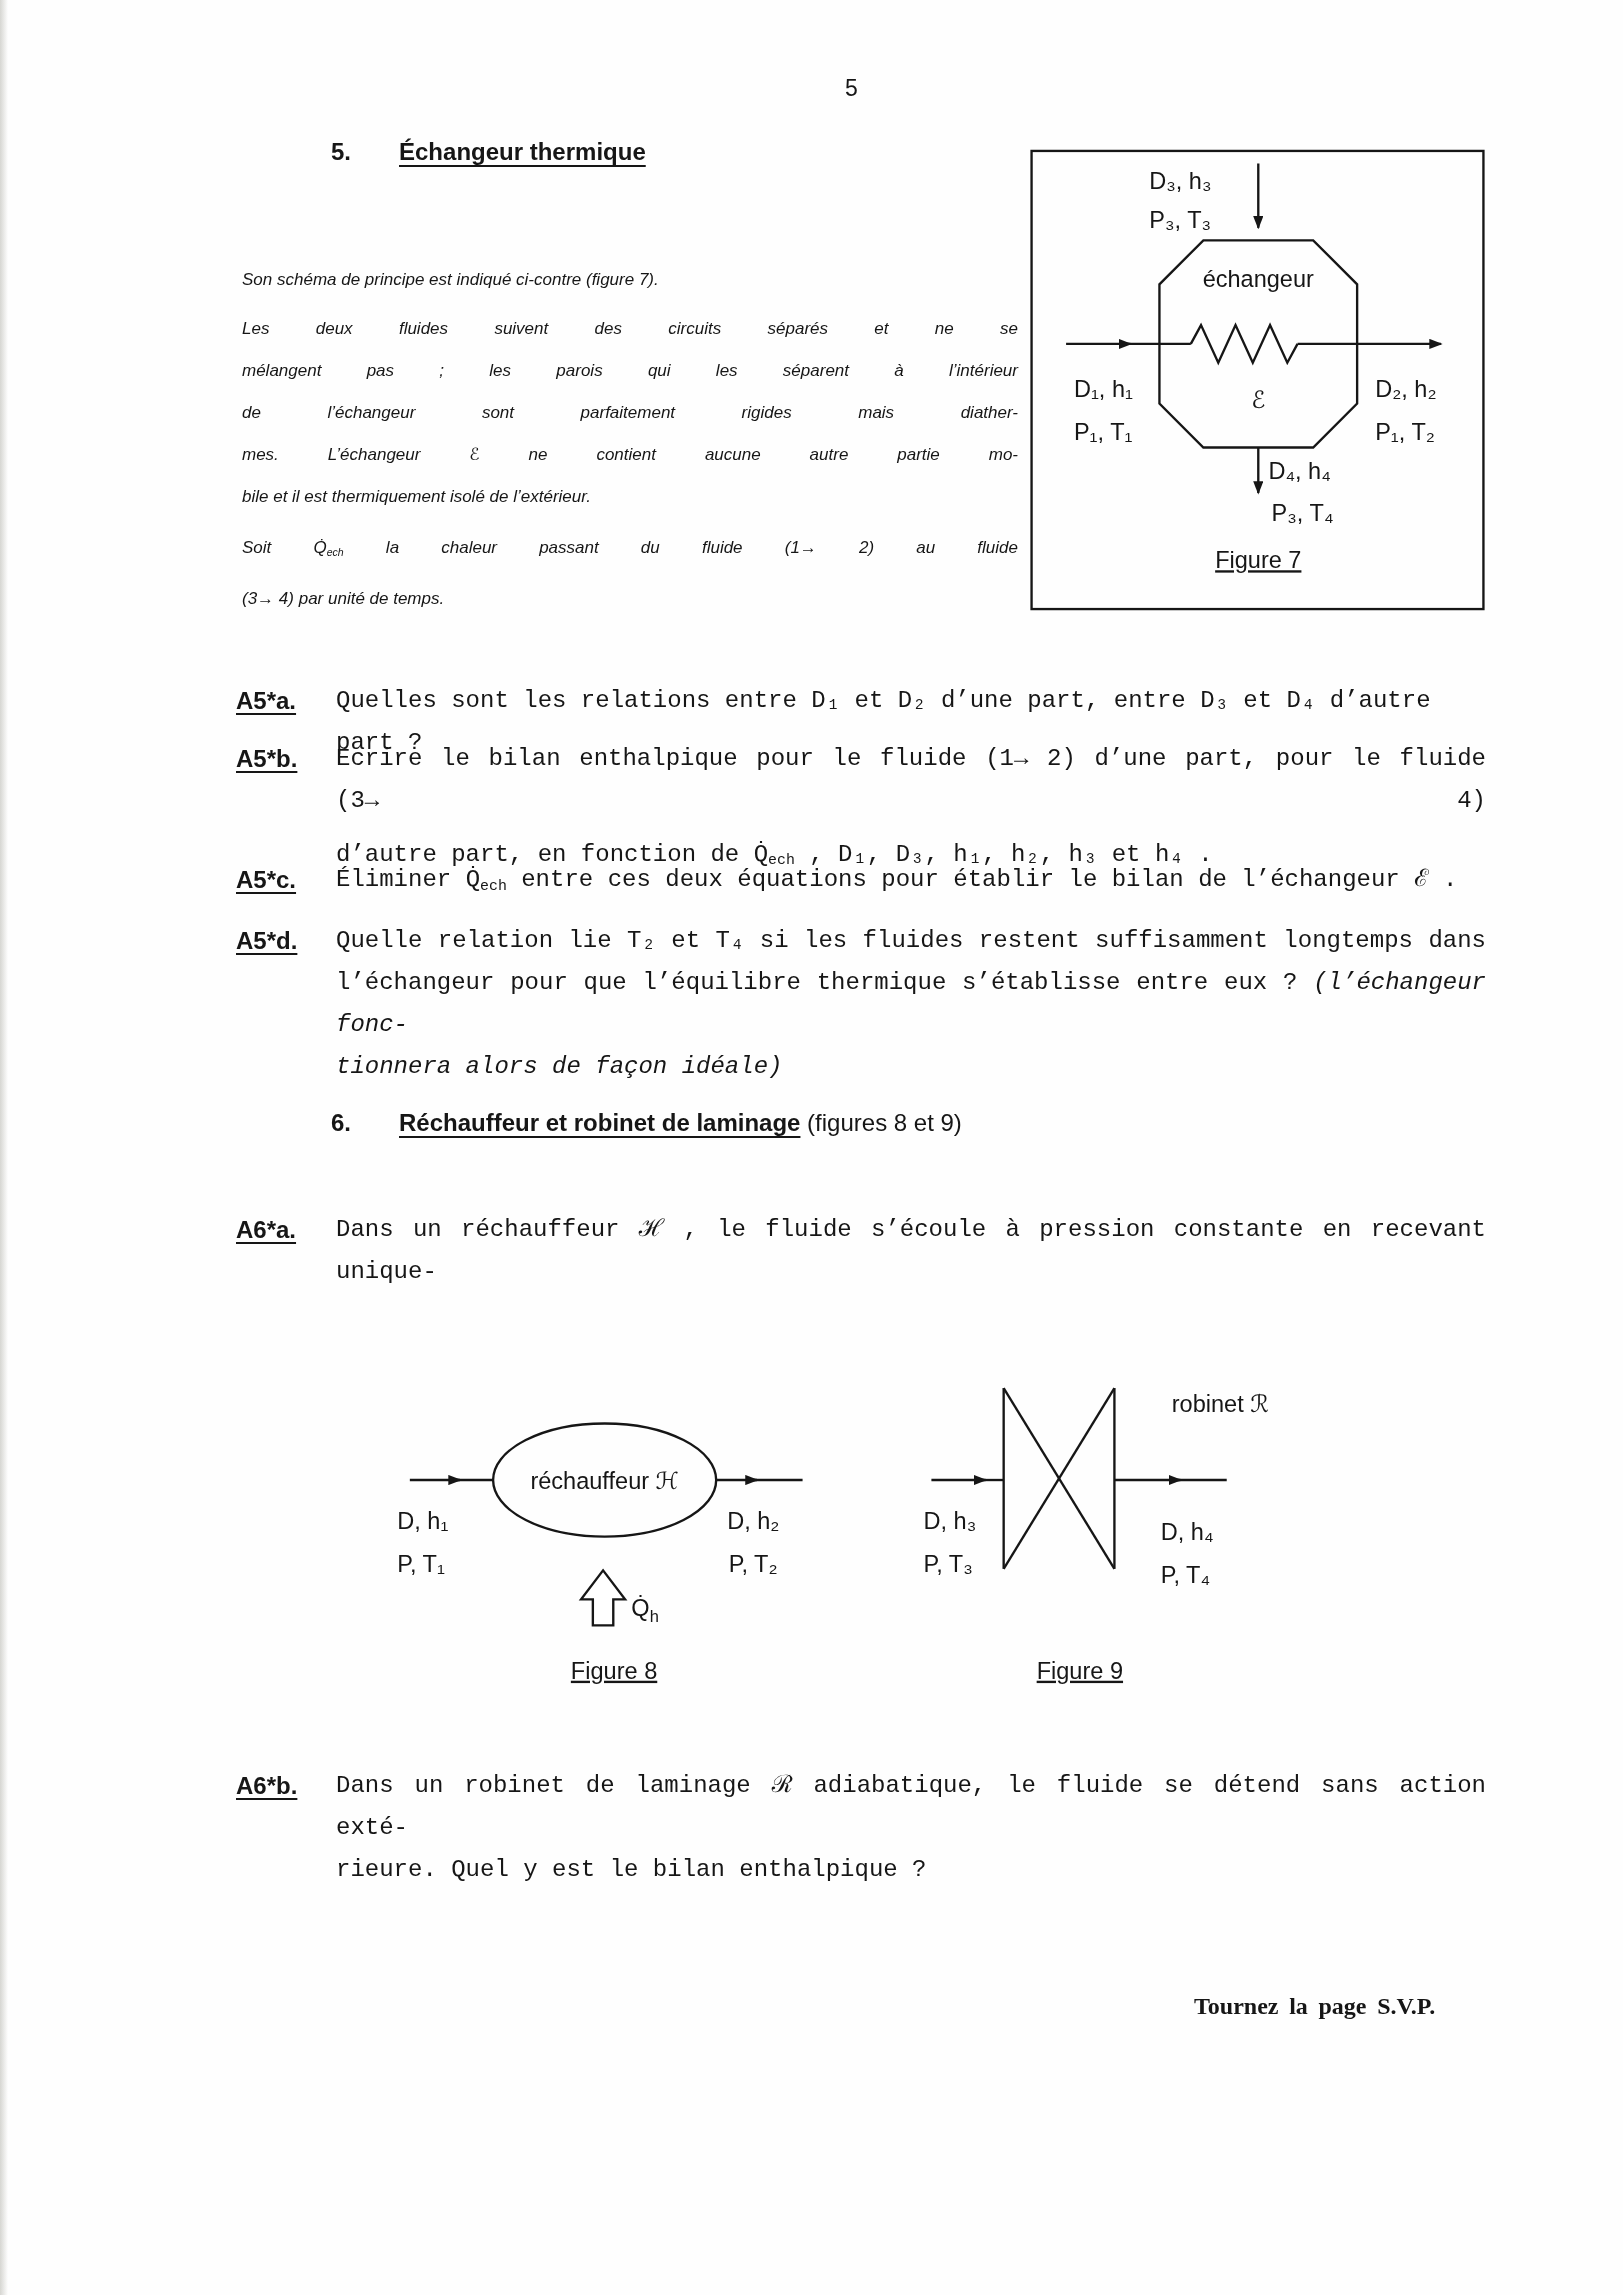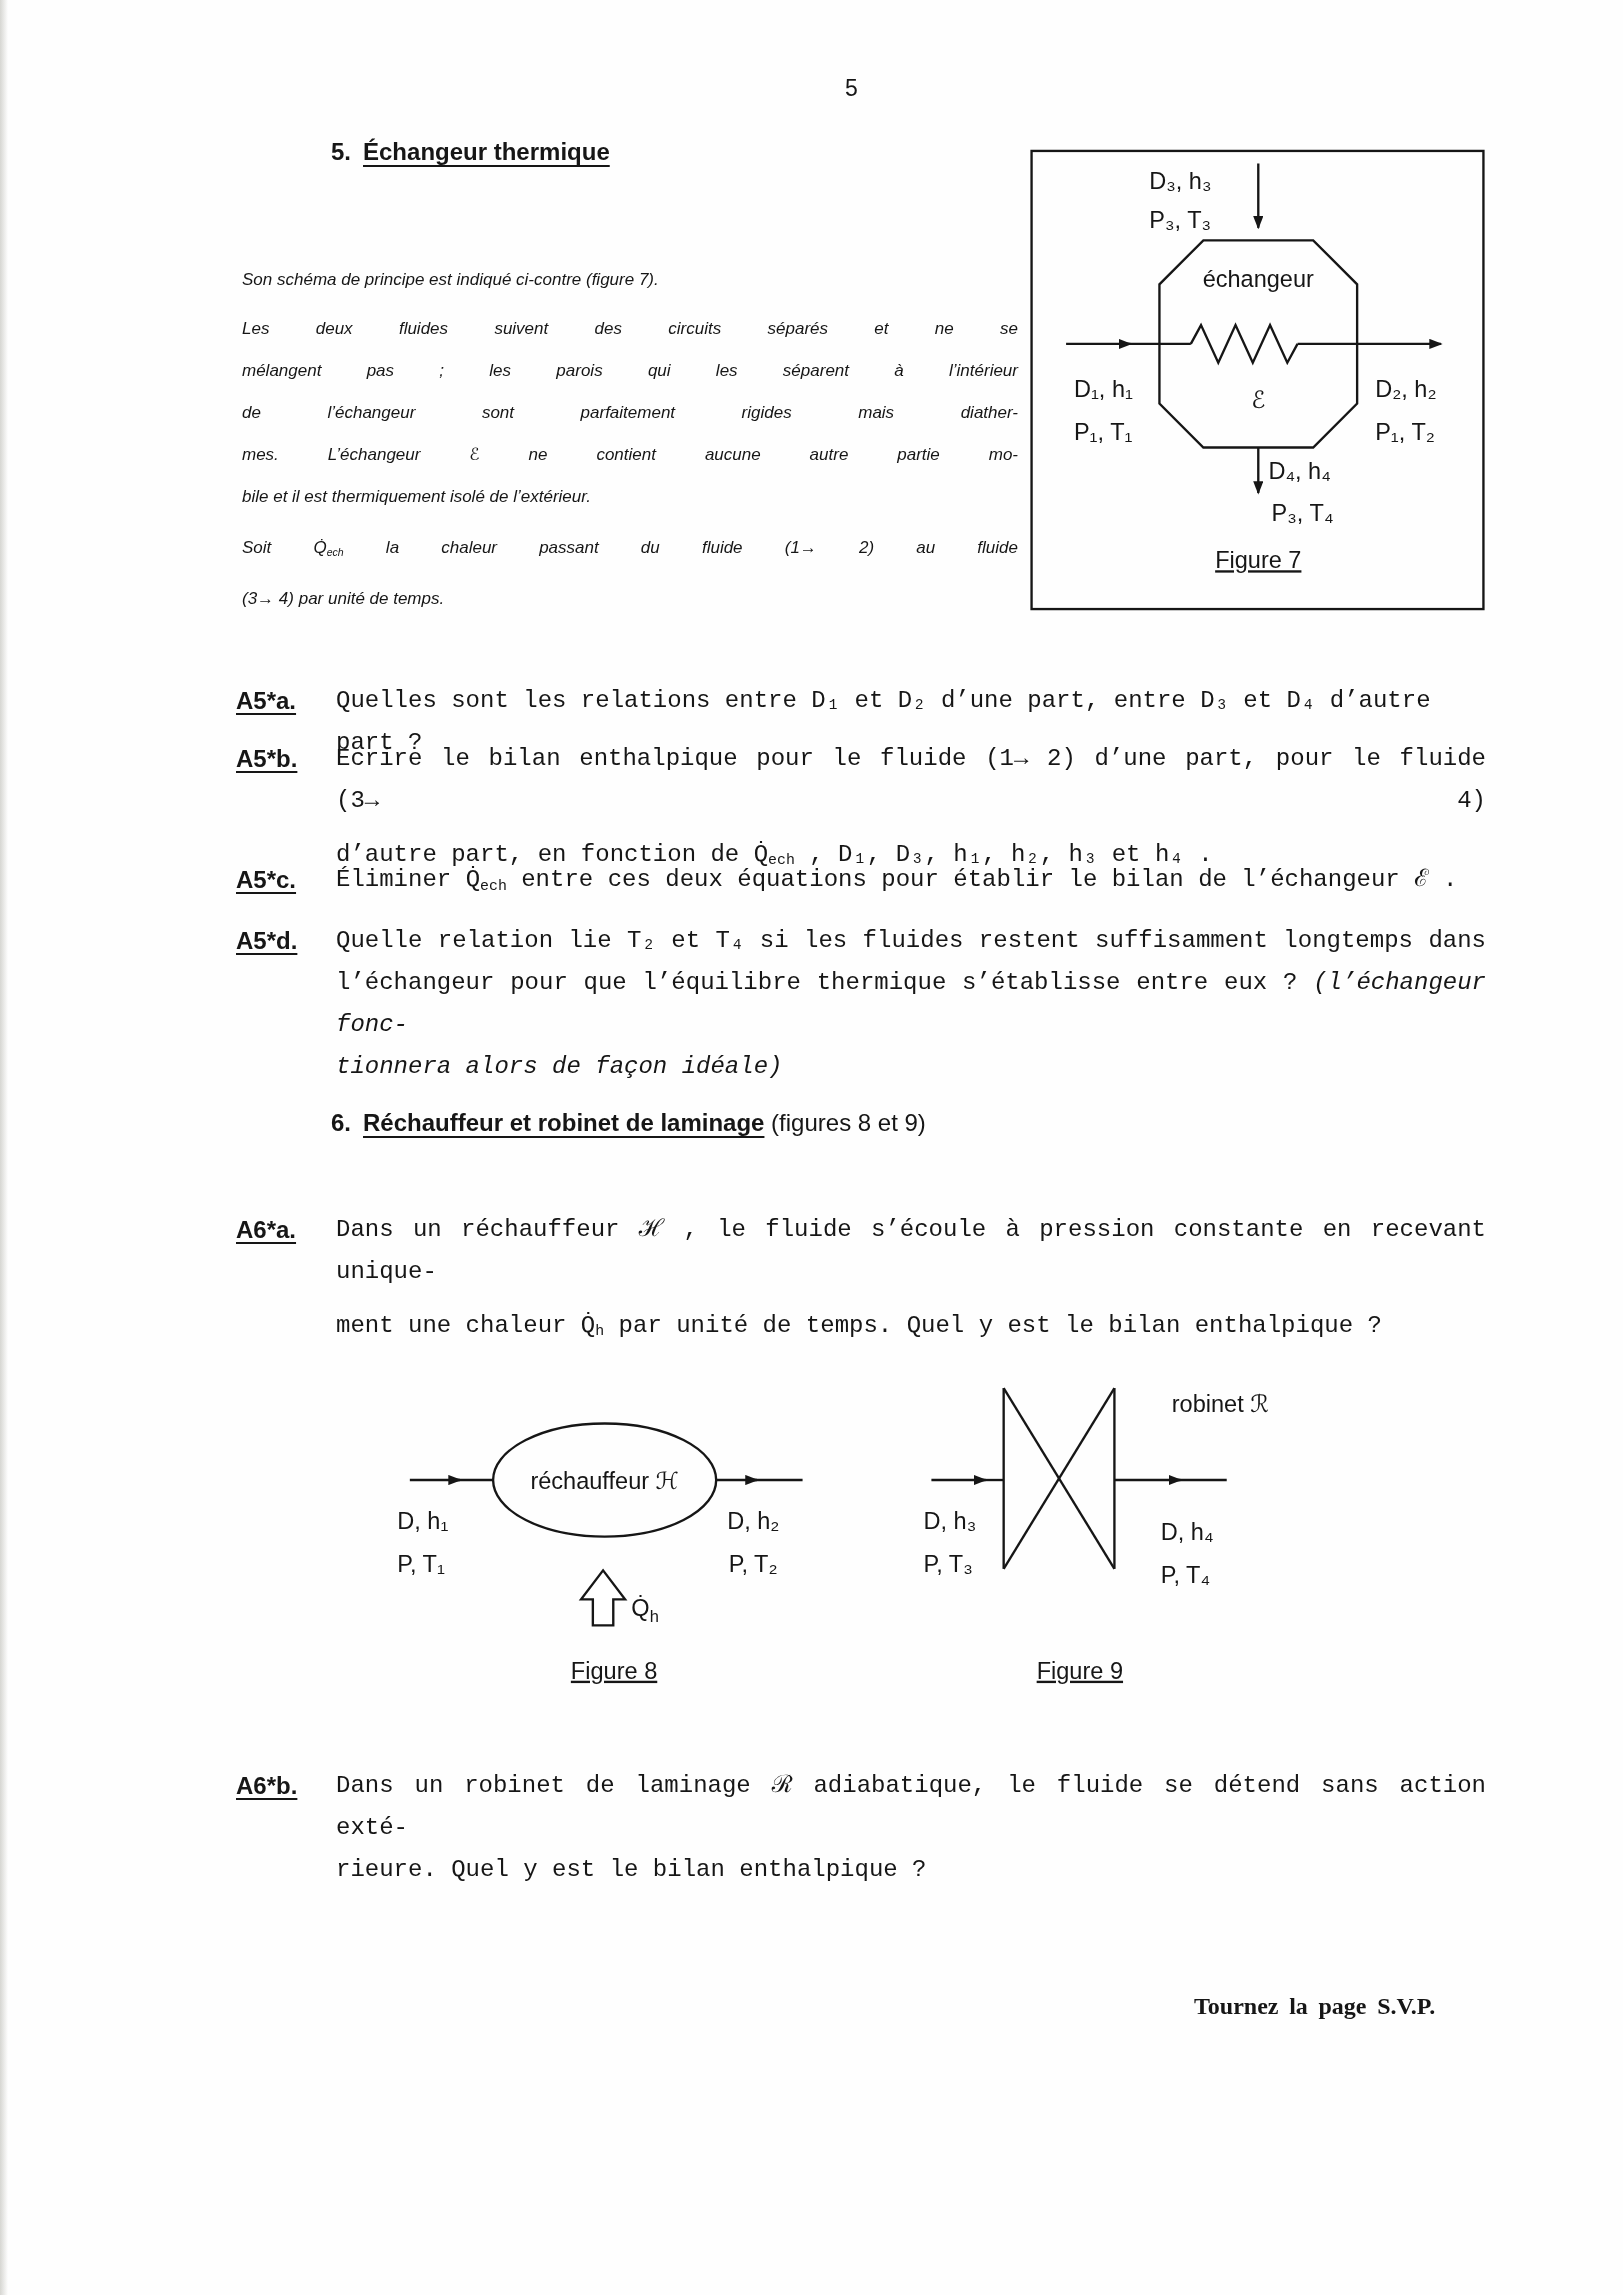--- a/index.html
+++ b/index.html
@@ -8,21 +8,21 @@
   #page { position:relative; width:1623px; height:2295px; background:#fefefe; overflow:hidden; font-size:24px; }
   .scan-edge { position:absolute; left:0; top:0; width:7.9px; height:100%;
                background:linear-gradient(to right,#d6d6d2,#fefefe); }
 
   .pagenum { position:absolute; top:75px; left:845px; font-size:23px; }
 
   .h5, .h6 { position:absolute; left:331px; font-size:24px; white-space:nowrap; }
   .h5 { top:138px; font-weight:bold; }
   .h6 { top:1109px; }
   .hnum { font-weight:bold; }
-  .htitle { margin-left:12px; font-weight:bold; text-decoration:underline; text-underline-offset:4.7px; }
+  .htitle { margin-left:48px; font-weight:bold; text-decoration:underline; text-underline-offset:4.7px; }
   .hsuffix { font-weight:normal; }
 
   .it { font-style:italic; }
   .para { position:absolute; left:242px; font-size:17px; line-height:42px; }
   .p1 { top:259px; width:793px; }
   .p2 { top:308px; width:776px; }
   .p3 { top:523px; width:776px; line-height:49px; }
   .jline { text-align:justify; text-align-last:justify; }
 
   .qsym { white-space:nowrap; }
@@ -142,21 +142,20 @@
   </div>
 
   <div class="h6">
     <span class="hnum">6.</span><span class="htitle">Réchauffeur et robinet de laminage</span><span class="hsuffix"> (figures 8 et 9)</span>
   </div>
 
   <div class="q" id="q-a6a">
     <div class="qlabel">A6*a.</div>
     <div class="qbody">
       <div class="jline">Dans un réchauffeur ℋ , le fluide s’écoule à pression constante en recevant unique-</div>
-      <div class="gap"><span>ment  une chaleur </span><span class="qsym"><span>Q̇</span><span class="sub">h</span></span><span> par unité de temps. Quel y est le bilan enthalpique ?</span></div>
     </div>
   </div>
 
   <svg class="figs89" width="930" height="338" viewBox="0 0 1184 430" style="font-size:31px">
     <defs>
       <marker id="arr8" markerWidth="17" markerHeight="13" refX="15" refY="6.5" orient="auto" markerUnits="userSpaceOnUse">
         <path d="M0,0 L17,6.5 L0,13 Z" fill="#161616"></path>
       </marker>
     </defs>
 

